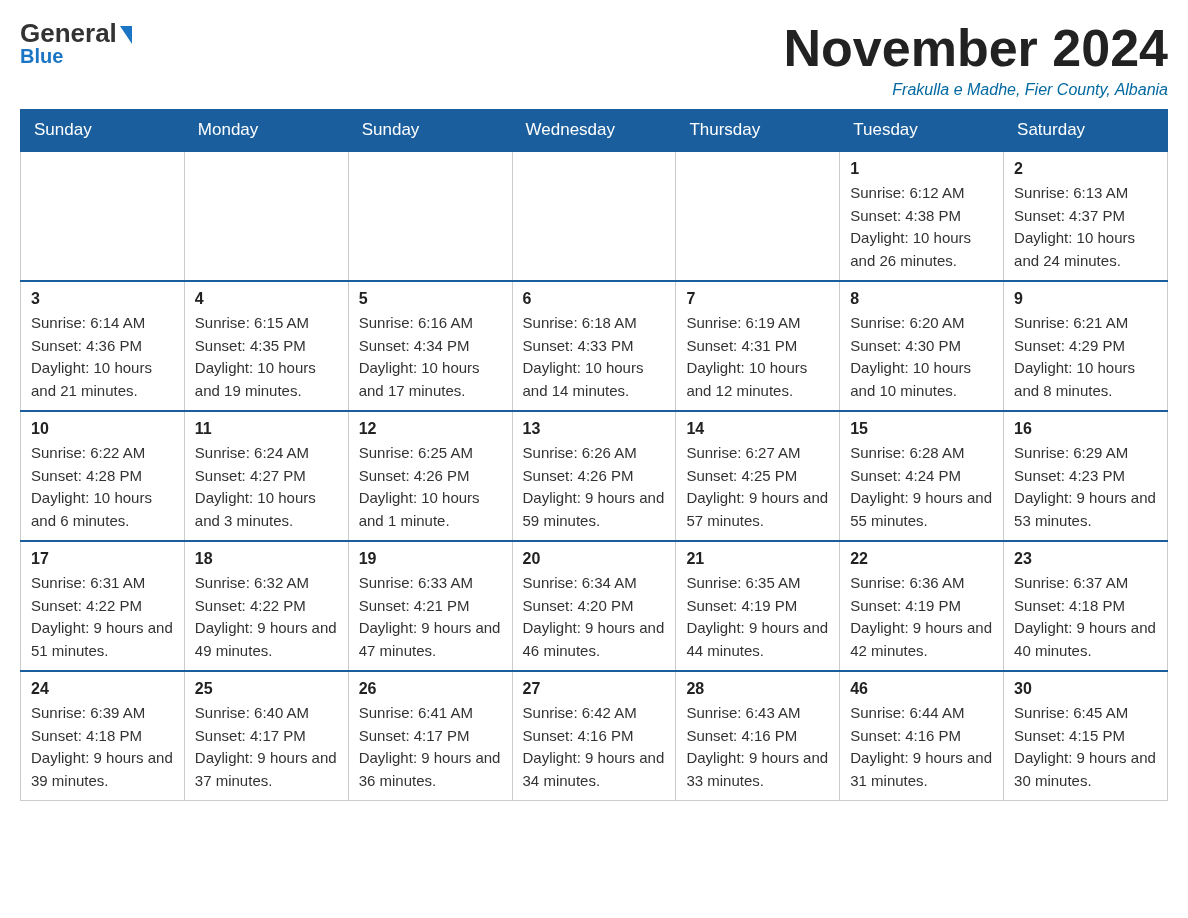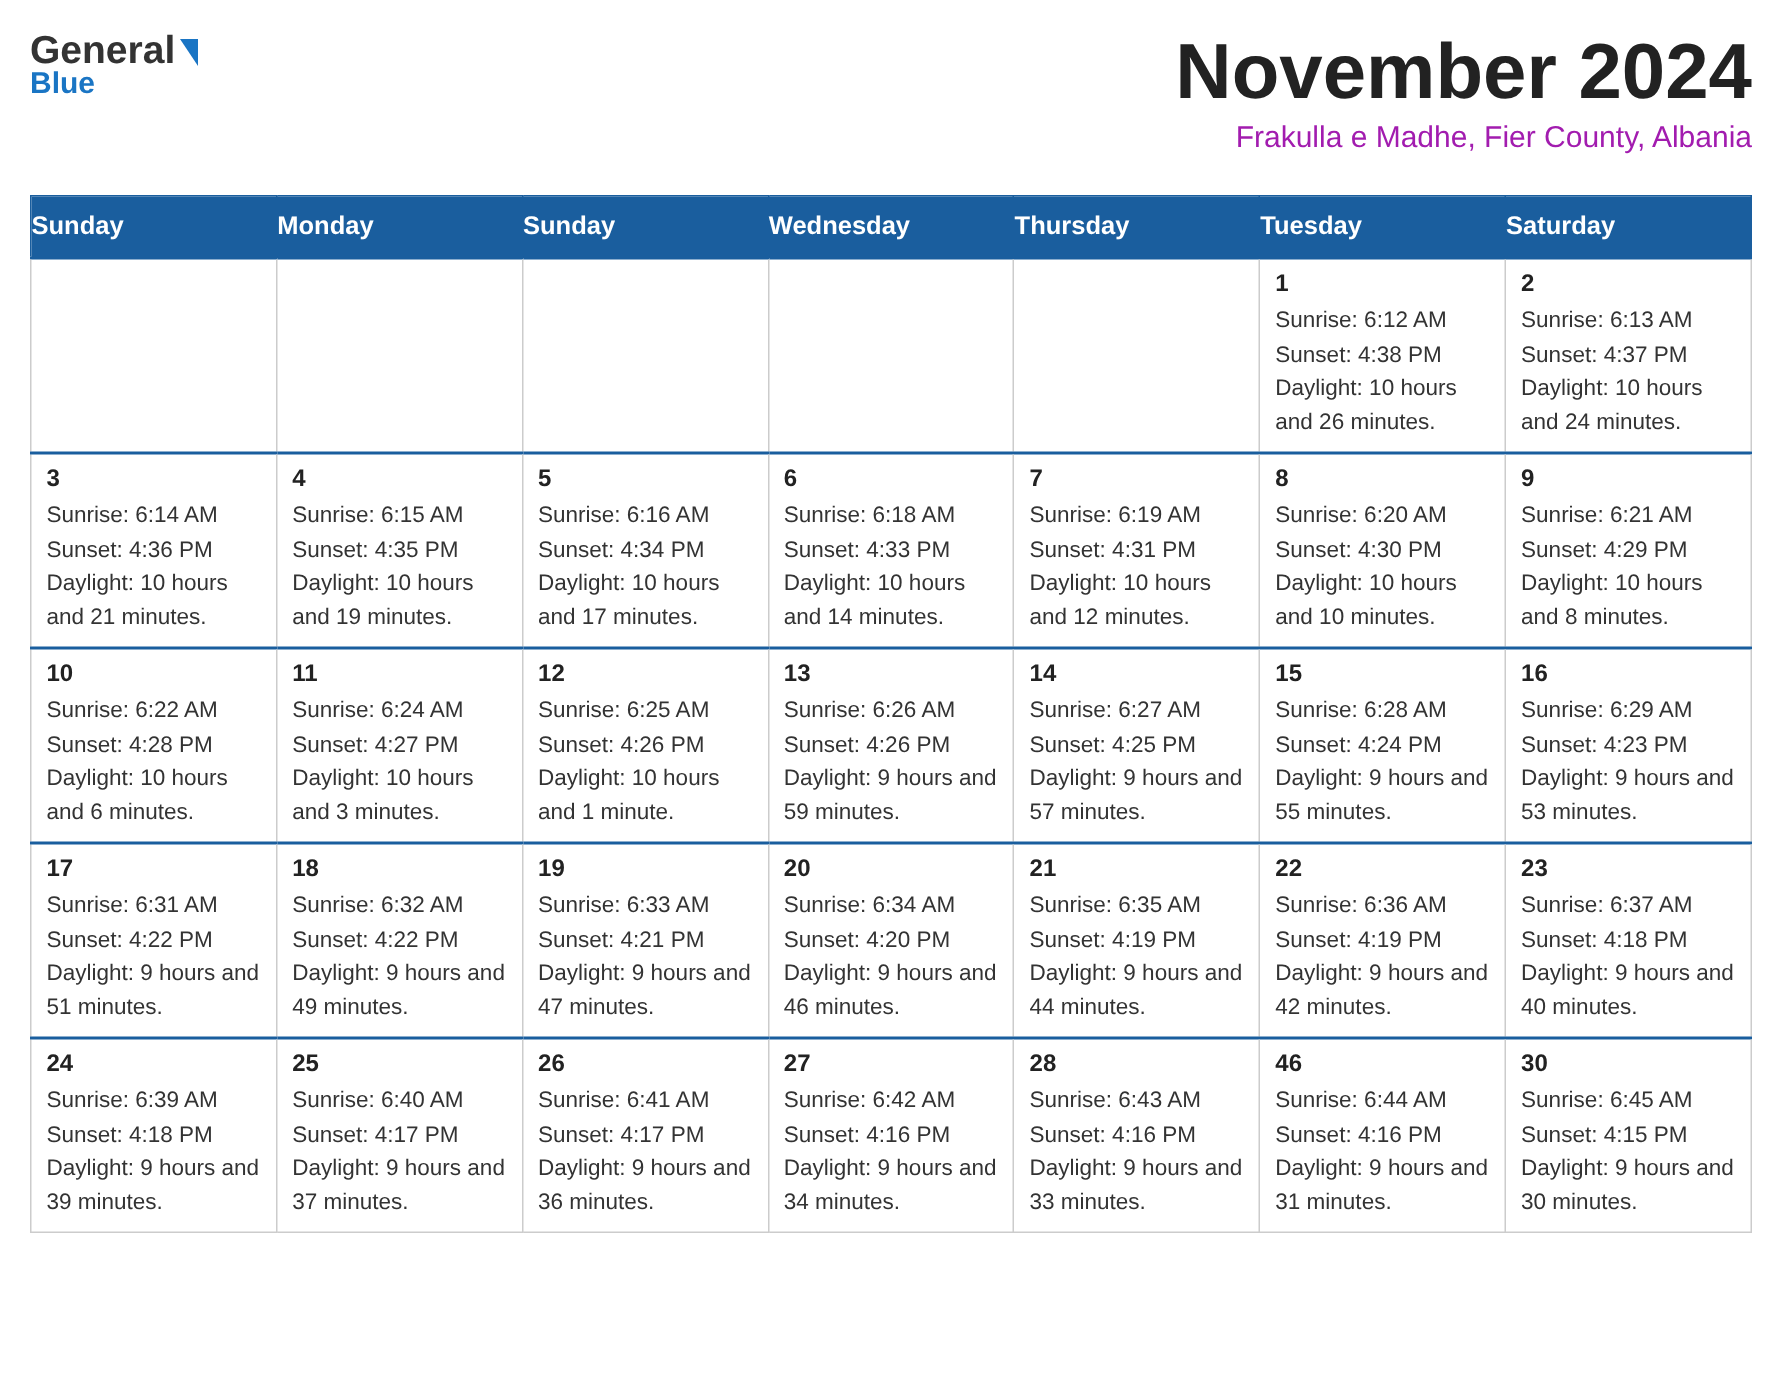--- a/index.html
+++ b/index.html
@@ -7,21 +7,21 @@
       font-family: Arial, sans-serif;
       background: #fff;
       padding: 20px;
       width: 1188px;
       min-height: 918px;
     }
     .header {
       display: flex;
       align-items: flex-start;
       justify-content: space-between;
-      margin-bottom: 26px;
+      margin-bottom: 10px;
     }
     .logo {
       display: flex;
       flex-direction: column;
       align-items: flex-start;
     }
     .logo-general {
       font-size: 26px;
       font-weight: bold;
       color: #333;
@@ -41,35 +41,36 @@
       text-align: right;
     }
     .month-title {
       font-size: 52px;
       font-weight: bold;
       color: #222;
       line-height: 1.1;
       text-align: center;
     }
     .location {
-      font-size: 20px;
-      color: #a21caf;
+      font-size: 16px;
+      color: #0369a1;
       margin-top: 4px;
+      font-style: italic;
     }
     .calendar {
       width: 100%;
       border-collapse: collapse;
       margin-top: 8px;
     }
     .calendar th {
       background-color: #1a5e9e;
       color: #fff;
       font-size: 17px;
-      font-weight: bold;
-      padding: 10px 0;
+      font-weight: normal;
+      padding: 10px 13px;
       text-align: left;
       border: 1px solid #1a5e9e;
     }
     .calendar td {
       vertical-align: top;
       padding: 8px 10px;
       border: 1px solid #ccc;
       width: 14.28%;
       min-height: 100px;
       font-size: 13px;

